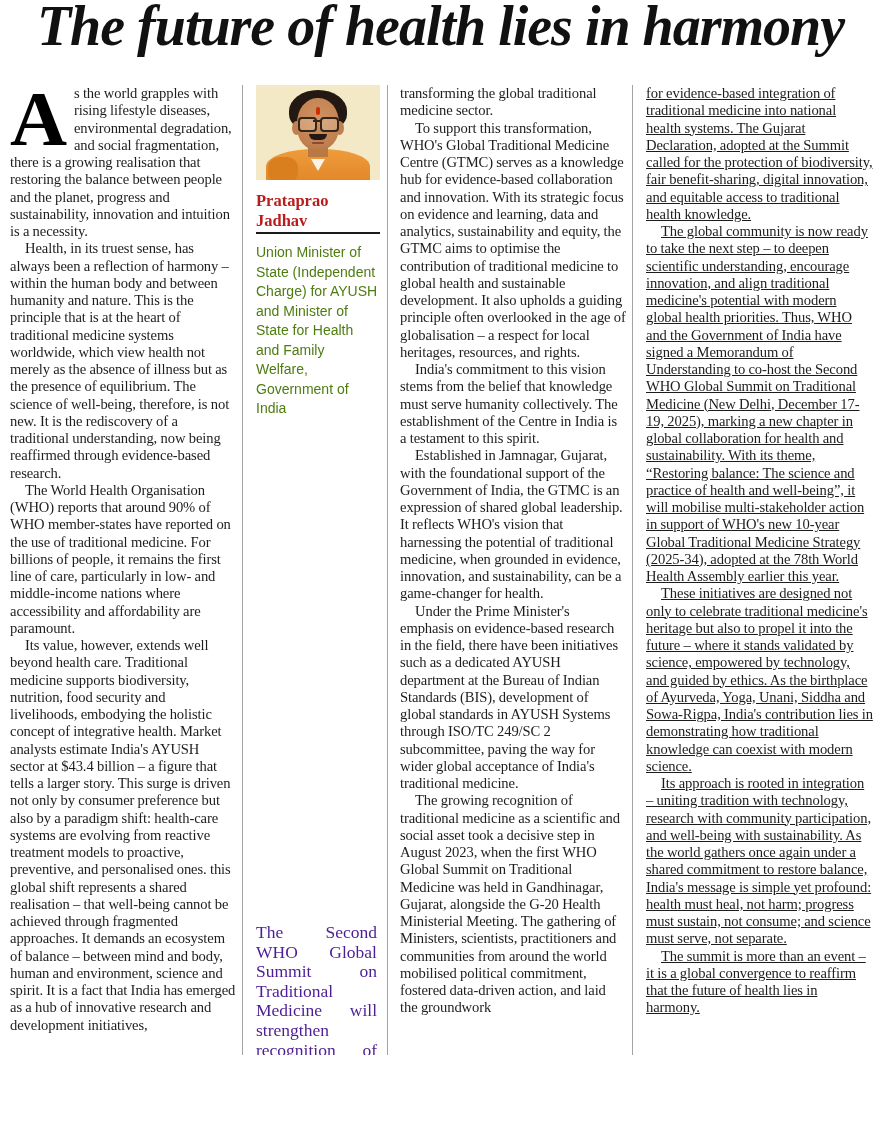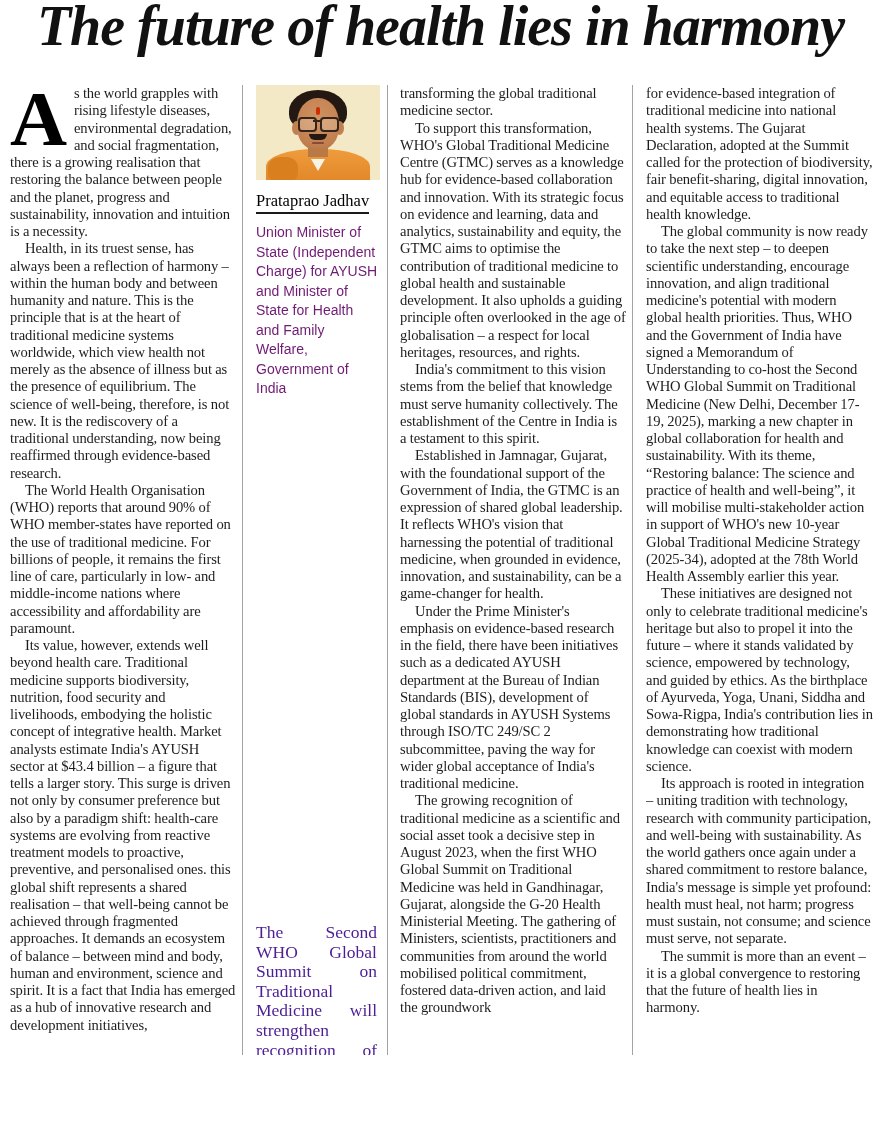--- a/index.html
+++ b/index.html
@@ -9,21 +9,21 @@
   .title{
     position:absolute;top:-6px;left:0;width:881px;margin:0;
     font-family:"Liberation Serif",serif;font-style:italic;font-weight:600;
     font-size:56px;letter-spacing:-1px;text-align:center;color:#111;
   }
 
   .col{position:absolute;top:85px;height:1056px;overflow:hidden;text-align:left;}
   .col1{left:10px;width:226px;}
   .col2{left:256px;width:124px;}
   .col3{left:400px;width:226px;font-family:Liberation Serif, serif;}
-  .col4{left:646px;width:227px;}
+  .col4{left:646px;width:227px;text-decoration:underline;}
 
   .vrule{position:absolute;top:85px;height:1056px;width:1px;background:#a3a3a3;}
   .vrule1{left:242px;}
   .vrule2{left:387px;}
   .vrule3{left:632px;}
 
   .body-par{
     margin:0;font-size:14.6px;line-height:17.25px;color:#1d1d1d;
     letter-spacing:-0.1px;word-spacing:-0.2px;
   }
@@ -51,25 +51,25 @@
     background:radial-gradient(circle at 50% 38%,#cf9260 0%,#c28050 70%,#b07040 100%);
     border-radius:48% 48% 44% 44%;}
   .p-tilak{position:absolute;left:60px;top:22px;width:4px;height:8px;background:#cf2b04;border-radius:2px;}
   .p-lens{position:absolute;top:32px;width:15px;height:11px;border:2px solid #33251d;border-radius:4px;background:rgba(250,240,220,.25);}
   .p-lens-l{left:42px;} .p-lens-r{left:64px;}
   .p-bridge{position:absolute;left:57px;top:35px;width:8px;height:2px;background:#33251d;}
   .p-mustache{position:absolute;left:53px;top:49px;width:18px;height:6px;background:#241812;border-radius:0 0 8px 8px;}
   .p-mouth{position:absolute;left:56px;top:57px;width:12px;height:2px;background:#8a4a34;border-radius:2px;}
 
   .byline-name{
-    margin-top:11px;font-family:"Liberation Serif",serif;font-weight:normal;font-size:16.5px;color:#000000;
+    margin-top:11px;font-family:"Liberation Serif",serif;font-weight:bold;font-size:16.5px;color:#b91c1c;
     display:inline-block;border-bottom:2px solid #1a1a1a;padding-bottom:1px;
   }
   .byline-role{
-    margin-top:9px;font-family:"Liberation Sans",sans-serif;font-size:14px;line-height:19.5px;color:#701a75;
+    margin-top:9px;font-family:"Liberation Sans",sans-serif;font-size:14px;line-height:19.5px;color:#4d7c0f;
   }
   .pull-quote{
     position:absolute;top:838px;left:0;width:121px;
     font-family:"Liberation Serif",serif;font-size:17.5px;line-height:19.6px;color:#4c1d95;
     text-align:justify;font-weight:500;
   }
 </style>
 </head>
 <body>
 
@@ -117,16 +117,16 @@
     <p class="body-par indent">Established in Jamnagar, Gujarat, with the foundational support of the Government of India, the GTMC is an expression of shared global leadership. It reflects WHO's vision that harnessing the potential of traditional medicine, when grounded in evidence, innovation, and sustainability, can be a game-changer for health.</p>
     <p class="body-par indent">Under the Prime Minister's emphasis on evidence-based research in the field, there have been initiatives such as a dedicated AYUSH department at the Bureau of Indian Standards (BIS), development of global standards in AYUSH Systems through ISO/TC 249/SC 2 subcommittee, paving the way for wider global acceptance of India's traditional medicine.</p>
     <p class="body-par indent">The growing recognition of traditional medicine as a scientific and social asset took a decisive step in August 2023, when the first WHO Global Summit on Traditional Medicine was held in Gandhinagar, Gujarat, alongside the G-20 Health Ministerial Meeting. The gathering of Ministers, scientists, practitioners and communities from around the world mobilised political commitment, fostered data-driven action, and laid the groundwork</p>
   </div>
 
   <div class="col col4">
     <p class="body-par">for evidence-based integration of traditional medicine into national health systems. The Gujarat Declaration, adopted at the Summit called for the protection of biodiversity, fair benefit-sharing, digital innovation, and equitable access to traditional health knowledge.</p>
     <p class="body-par indent">The global community is now ready to take the next step – to deepen scientific understanding, encourage innovation, and align traditional medicine's potential with modern global health priorities. Thus, WHO and the Government of India have signed a Memorandum of Understanding to co-host the Second WHO Global Summit on Traditional Medicine (New Delhi, December 17-19, 2025), marking a new chapter in global collaboration for health and sustainability. With its theme, “Restoring balance: The science and practice of health and well-being”, it will mobilise multi-stakeholder action in support of WHO's new 10-year Global Traditional Medicine Strategy (2025-34), adopted at the 78th World Health Assembly earlier this year.</p>
     <p class="body-par indent">These initiatives are designed not only to celebrate traditional medicine's heritage but also to propel it into the future – where it stands validated by science, empowered by technology, and guided by ethics. As the birthplace of Ayurveda, Yoga, Unani, Siddha and Sowa-Rigpa, India's contribution lies in demonstrating how traditional knowledge can coexist with modern science.</p>
     <p class="body-par indent">Its approach is rooted in integration – uniting tradition with technology, research with community participation, and well-being with sustainability. As the world gathers once again under a shared commitment to restore balance, India's message is simple yet profound: health must heal, not harm; progress must sustain, not consume; and science must serve, not separate.</p>
-    <p class="body-par indent">The summit is more than an event – it is a global convergence to restoring that the future of health lies in harmony.</p>
+    <p class="body-par indent">The summit is more than an event – it is a global convergence to reaffirm that the future of health lies in harmony.</p>
   </div>
 
 </div>
 
 </body></html>

